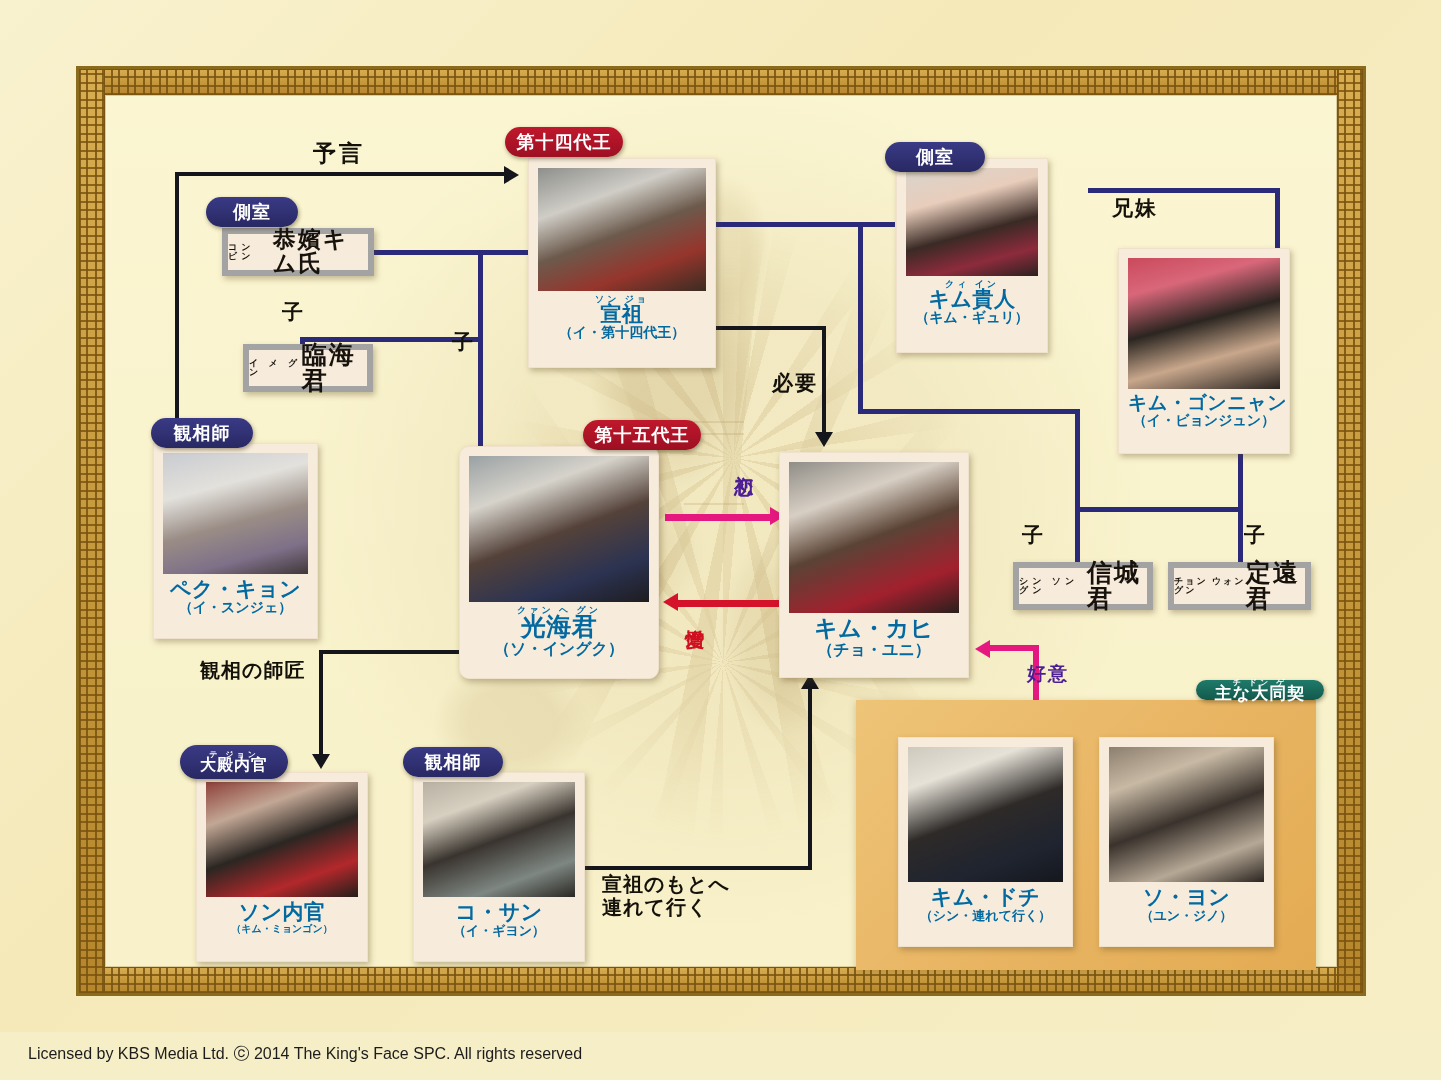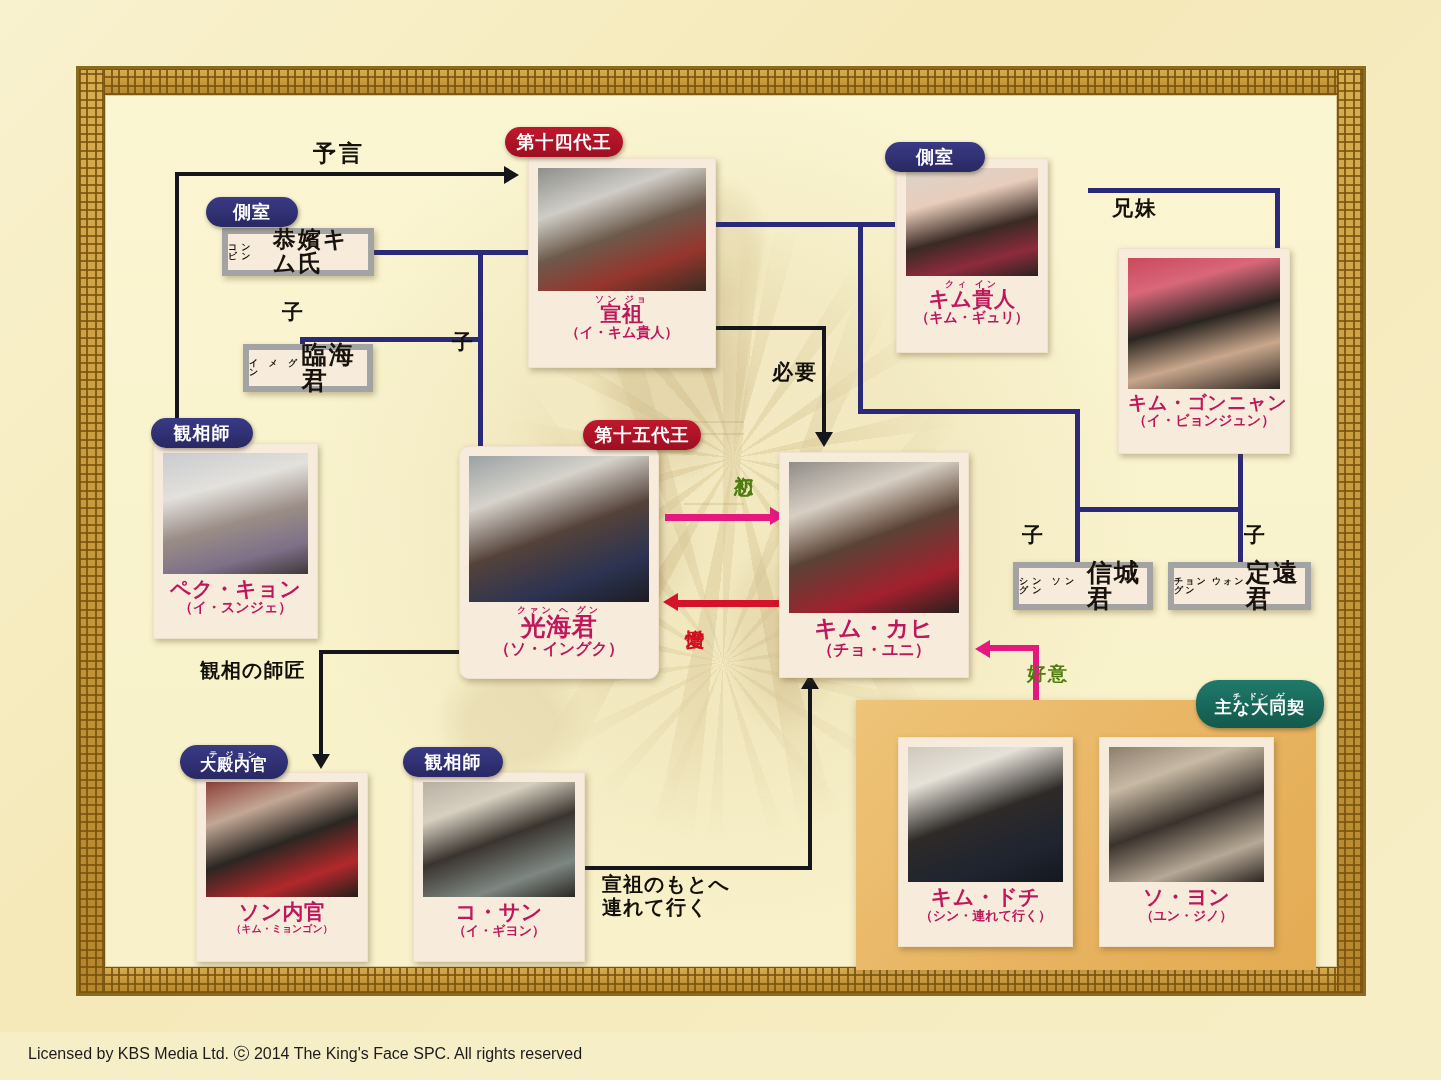--- a/index.html
+++ b/index.html
@@ -111,21 +111,21 @@
     text-align:center;
   }
   .card .photo{
     width:100%;height:calc(100% - 58px);
     background-size:cover;background-position:center;
     display:block;
   }
   .card.tall .photo{height:calc(100% - 70px);}
   .nm{
     font-family:"Liberation Serif","DejaVu Serif",serif;
-    font-weight:bold;color:#be185d;line-height:1.05;
+    font-weight:bold;color:#0369a1;line-height:1.05;
     margin-top:4px;
     white-space:nowrap;
   }
   .nm .main{font-size:21px;letter-spacing:.5px;display:block;}
   .nm .ruby{font-size:9px;font-weight:bold;letter-spacing:3px;display:block;line-height:1;margin-bottom:-1px;}
   .nm .actor{font-size:14px;display:block;margin-top:1px;}
 
   
   .plate{
     position:absolute;background:#f7ecdc;
@@ -158,21 +158,21 @@
     position:absolute;
     background:linear-gradient(135deg,#eec478 0%,#e8b462 55%,#e3ab52 100%);
     box-shadow:0 2px 7px rgba(120,90,30,.28);
   }
 
   
   .lbl{
     position:absolute;font-family:"Liberation Serif","DejaVu Serif",serif;
     font-weight:bold;color:#14110a;white-space:nowrap;line-height:1.15;
   }
-  .lbl.pink{color:#4d7c0f;}
+  .lbl.pink{color:#4c1d95;}
   .lbl.red{color:#cf1020;}
   .lbl.v{writing-mode:vertical-rl;text-orientation:upright;letter-spacing:1px;}
 
   
   .footer{
     position:absolute;left:0;top:1032px;width:1441px;height:48px;
     background:#f6eec6;
   }
   .footer span{
     position:absolute;left:28px;top:12px;font-size:16px;color:#1c1c1c;
@@ -256,21 +256,21 @@
   <div class="lnp" style="left:990px;top:645px;width:49px;height:6px;"></div>
   <div class="arrow left pink" style="left:975px;top:640px;"></div>
 
   <div class="group" style="left:856px;top:700px;width:460px;height:270px;"></div>
 
   <div class="card tall" style="left:528px;top:158px;width:188px;height:210px;">
     <span class="photo p-seonjo"></span>
     <div class="nm">
       <span class="ruby">ソン ジョ</span>
       <span class="main">宣祖</span>
-      <span class="actor">（イ・キム貴人）</span>
+      <span class="actor">（イ・第十四代王）</span>
     </div>
   </div>
 
   <div class="card tall" style="left:896px;top:158px;width:152px;height:195px;">
     <span class="photo p-kimgui"></span>
     <div class="nm">
       <span class="ruby">クィ イン</span>
       <span class="main">キム貴人</span>
       <span class="actor">（キム・ギュリ）</span>
     </div>
@@ -383,34 +383,34 @@
 
   <div class="badge" style="left:180px;top:745px;width:108px;height:34px;">
     <span class="r">テ ジョン</span>
     <span class="t" style="font-size:16px">大殿内官</span>
   </div>
 
   <div class="badge" style="left:403px;top:747px;width:100px;height:30px;">
     <span class="t">観相師</span>
   </div>
 
-  <div class="badge green" style="left:1196px;top:680px;width:128px;height:48px;">
+  <div class="badge green" style="left:1196px;top:680px;width:128px;height:20px;">
     <span class="r">チ ドン ゲ</span>
     <span class="t" style="font-size:17px">主な大同契</span>
   </div>
 
   <div class="lbl" style="left:313px;top:141px;font-size:23px;letter-spacing:3px;">予言</div>
 
   <div class="lbl" style="left:282px;top:300px;font-size:21px;">子</div>
 
   <div class="lbl" style="left:452px;top:330px;font-size:21px;">子</div>
 
   <div class="lbl" style="left:1112px;top:196px;font-size:21px;letter-spacing:2px;">兄妹</div>
 
-  <div class="lbl" style="left:772px;top:360px;font-size:21px;letter-spacing:2px;">必要</div>
+  <div class="lbl" style="left:772px;top:371px;font-size:21px;letter-spacing:2px;">必要</div>
 
   <div class="lbl v pink" style="left:733px;top:460px;font-size:19px;">初恋</div>
 
   <div class="lbl v red" style="left:684px;top:614px;font-size:19px;">愛憎</div>
 
   <div class="lbl pink" style="left:1027px;top:663px;font-size:19px;letter-spacing:2px;">好意</div>
 
   <div class="lbl" style="left:200px;top:659px;font-size:20px;letter-spacing:1px;">観相の師匠</div>
 
   <div class="lbl" style="left:1022px;top:523px;font-size:21px;">子</div>

